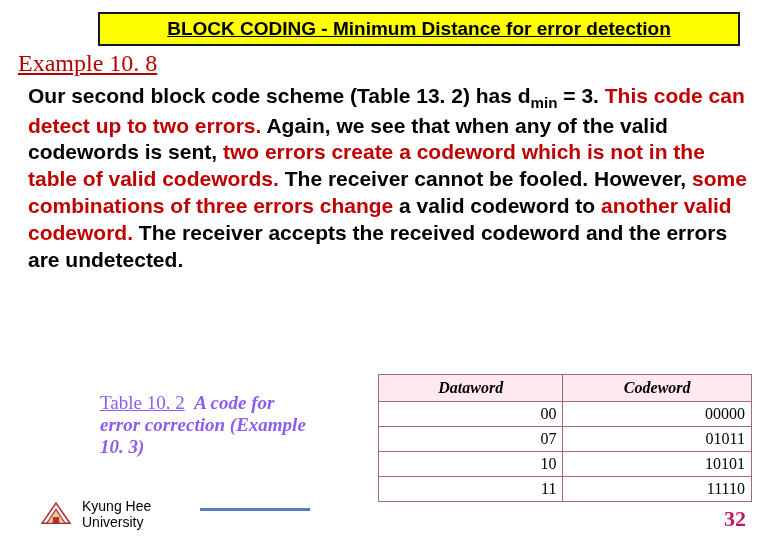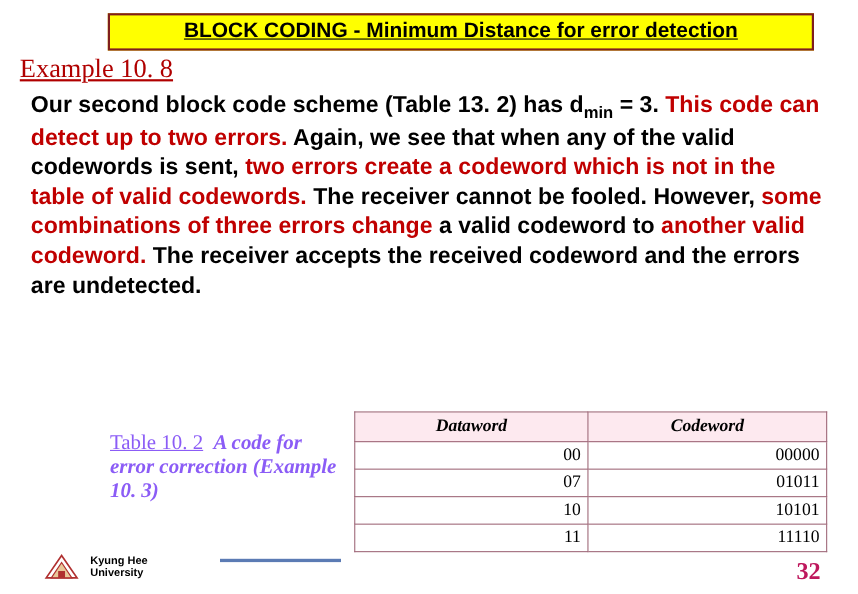--- a/index.html
+++ b/index.html
@@ -7,21 +7,21 @@
     padding: 0;
     width: 780px;
     height: 540px;
     font-family: Arial, Helvetica, sans-serif;
     background: #ffffff;
     position: relative;
     overflow: hidden;
   }
   .title-banner {
     background: #ffff00;
-    border: 2px solid #7f1d1d;
+    border: 2px solid #0f172a;
     margin: 12px 40px 4px 98px;
     padding: 4px 10px;
     font-weight: bold;
     font-size: 19px;
     text-align: center;
     color: #000;
   }
   .title-banner span {
     text-decoration: underline;
   }
@@ -66,21 +66,21 @@
   }
   .table-caption .tit {
     font-style: italic;
     font-weight: bold;
   }
   .code-table {
     position: absolute;
     right: 28px;
     top: 4px;
     border-collapse: collapse;
-    width: 430px;
+    width: 374px;
     font-family: "Times New Roman", Times, serif;
     font-size: 16px;
   }
   .code-table th {
     background: #fde9ef;
     border: 1px solid #a06a7a;
     padding: 4px 6px;
     font-style: italic;
     font-weight: bold;
     text-align: center;
@@ -96,22 +96,22 @@
     bottom: 10px;
     display: flex;
     align-items: center;
     gap: 10px;
   }
   .logo {
     width: 32px;
     height: 28px;
   }
   .uni {
-    font-size: 10px;
-    font-weight: bold;
+    font-size: 14px;
+    font-weight: normal;
     line-height: 1.15;
   }
   .divider {
     position: absolute;
     left: 200px;
     bottom: 29px;
     width: 110px;
     height: 3px;
     background: #5b7bb4;
   }

